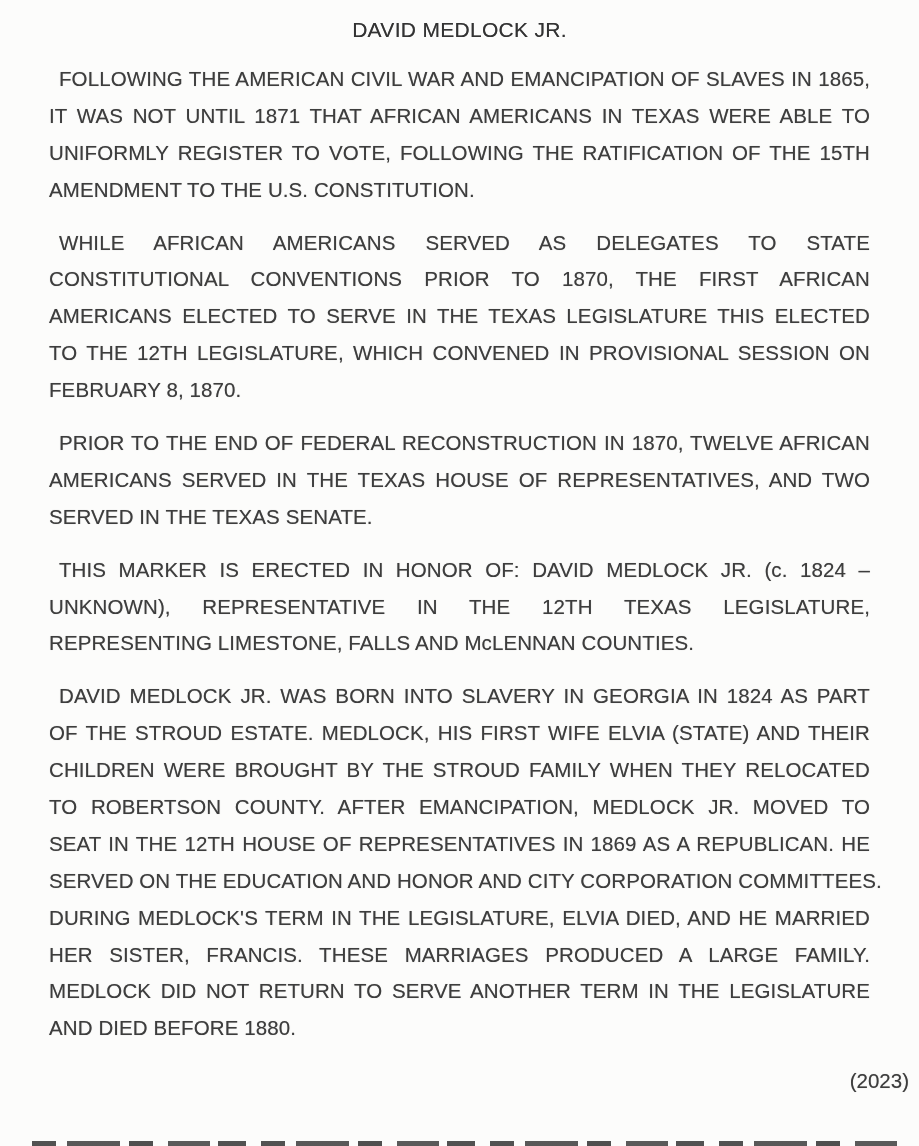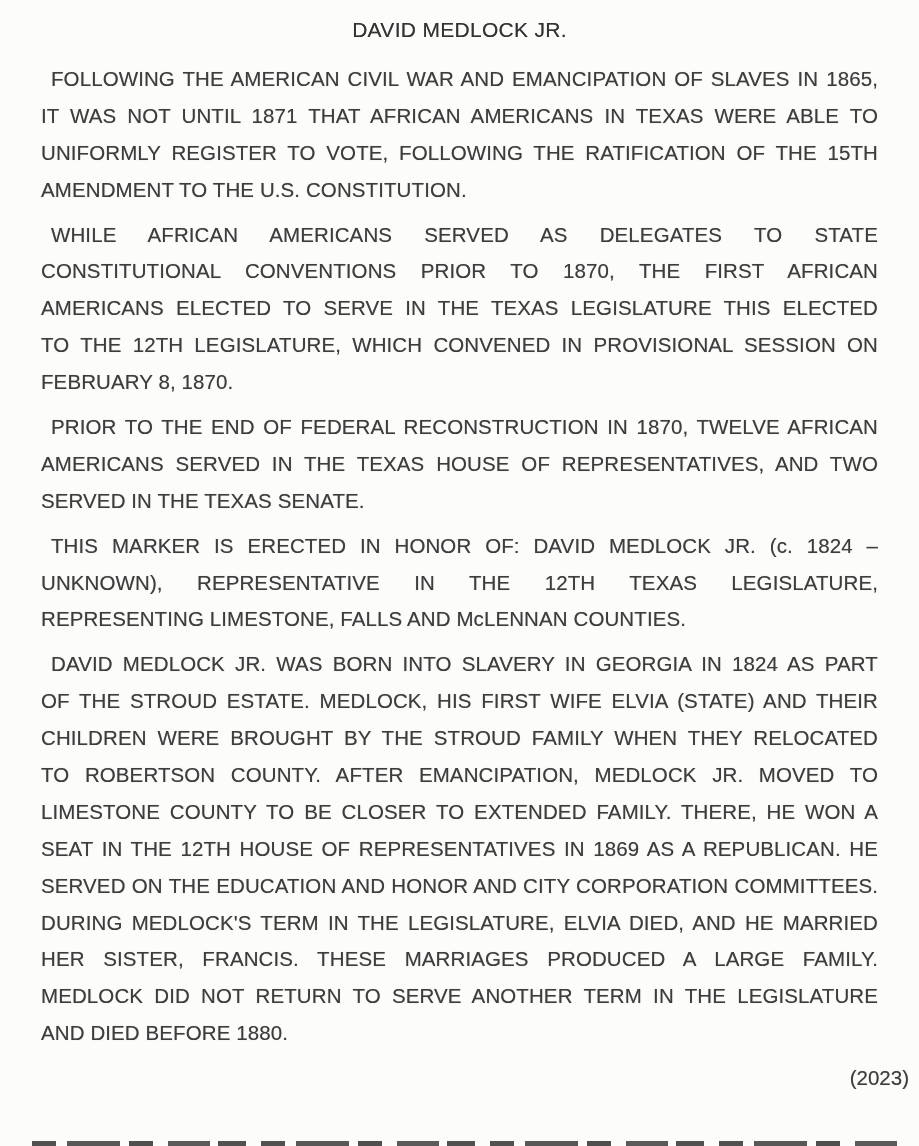--- a/index.html
+++ b/index.html
@@ -31,21 +31,21 @@
   }
   .content {
     width: 853px;
     margin-left: 33px;
     margin-top: 16px;
     font-size: 20.5px;
     letter-spacing: 0.1px;
     text-shadow: 0 0 0.7px rgba(70,70,70,0.55);
   }
   .paragraph {
-    margin: 8px;
+    margin: 16px;
   }
   .line {
     height: 36.9px;
     line-height: 36.9px;
     text-align: justify;
     text-align-last: justify;
     white-space: nowrap;
   }
   .line.first {
     text-indent: 10px;
@@ -107,21 +107,20 @@
       <div class="paragraph">
         <div class="line first">THIS MARKER IS ERECTED IN HONOR OF: DAVID MEDLOCK JR. (c. 1824 –</div>
         <div class="line">UNKNOWN), REPRESENTATIVE IN THE 12TH TEXAS LEGISLATURE,</div>
         <div class="line last">REPRESENTING LIMESTONE, FALLS AND McLENNAN COUNTIES.</div>
       </div>
       <div class="paragraph">
         <div class="line first">DAVID MEDLOCK JR. WAS BORN INTO SLAVERY IN GEORGIA IN 1824 AS PART</div>
         <div class="line">OF THE STROUD ESTATE.  MEDLOCK, HIS FIRST WIFE ELVIA (STATE) AND THEIR</div>
         <div class="line">CHILDREN WERE BROUGHT BY THE STROUD FAMILY WHEN THEY RELOCATED</div>
         <div class="line">TO ROBERTSON COUNTY. AFTER EMANCIPATION, MEDLOCK JR. MOVED TO</div>
-        <div class="line">LIMESTONE COUNTY TO BE CLOSER TO EXTENDED FAMILY. THERE, HE WON A</div>
         <div class="line">SEAT IN THE 12TH HOUSE OF REPRESENTATIVES IN 1869 AS A REPUBLICAN. HE</div>
         <div class="line">SERVED ON THE EDUCATION AND HONOR AND CITY CORPORATION COMMITTEES.</div>
         <div class="line">DURING MEDLOCK'S TERM IN THE LEGISLATURE, ELVIA DIED, AND HE MARRIED</div>
         <div class="line">HER SISTER, FRANCIS. THESE MARRIAGES PRODUCED A LARGE FAMILY.</div>
         <div class="line">MEDLOCK DID NOT RETURN TO SERVE ANOTHER TERM IN THE LEGISLATURE</div>
         <div class="line last">AND DIED BEFORE 1880.</div>
       </div>
     </div>
 
   <div class="year-note">(2023)</div>

